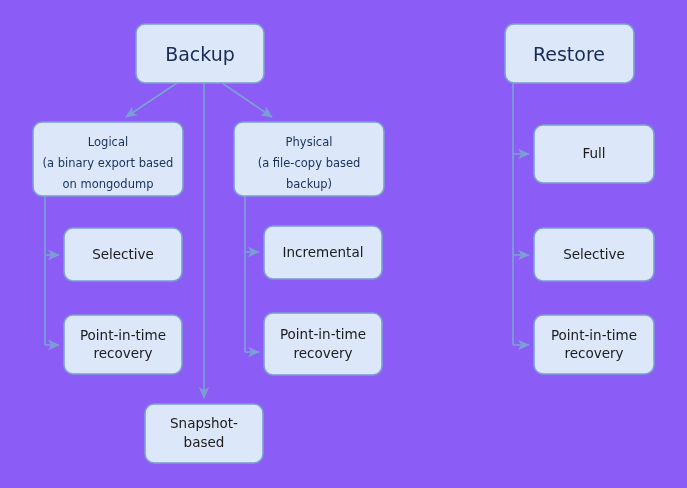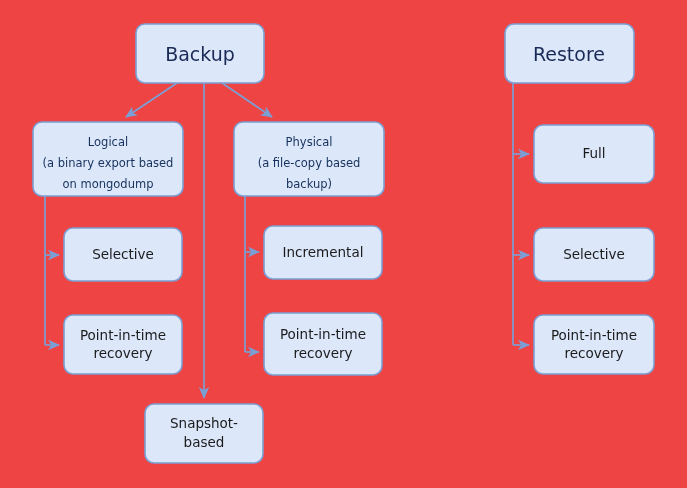--- a/index.html
+++ b/index.html
@@ -10,21 +10,21 @@
   body {
     width: 687px;
     height: 488px;
     overflow: hidden;
     font-family: "DejaVu Sans", "Liberation Sans", sans-serif;
   }
   #diagram-root {
     position: relative;
     width: 687px;
     height: 488px;
-    background: #ef4444;
+    background: #8b5cf6;
   }
   svg.diagram-canvas {
     position: absolute;
     left: 0;
     top: 0;
     width: 687px;
     height: 488px;
     display: block;
   }
   .node-rect {

